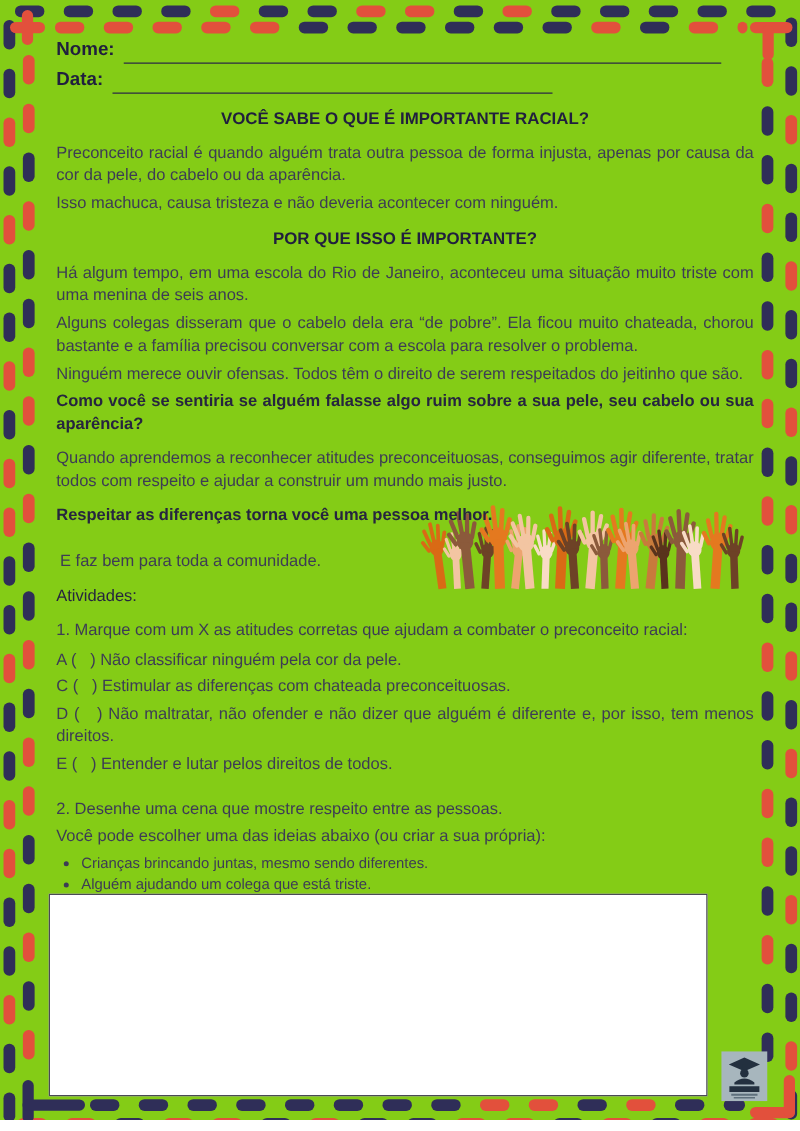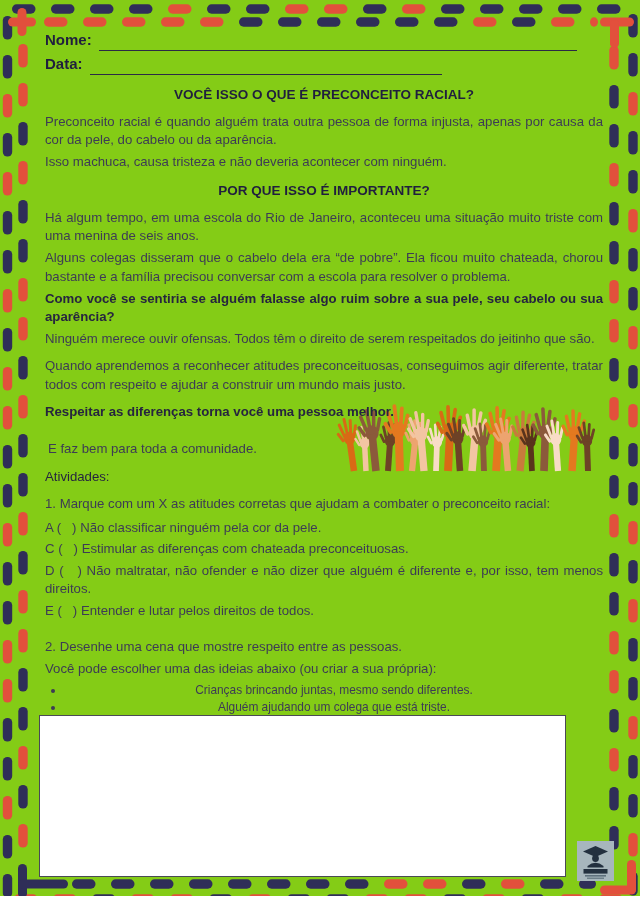--- a/index.html
+++ b/index.html
@@ -19,21 +19,21 @@
   .para{margin:0 0 4px 0;text-align:justify;}
   .gap{margin-top:9px;}
   .bold{font-weight:bold;color:#26253f;}
   .indent1{padding-left:3px;}
   .act-title{font-weight:normal;color:#26253f;margin:10px 0 8px 0;}
   .q-line{margin:0 0 3px 0;}
   .options{margin:6px 0 2px 0;}
   .option{white-space:pre-wrap;text-align:justify;margin:0 0 3.5px 0;}
   .q2{margin-top:18px;}
   ul.ideas{margin:4px 0 0 6px;padding-left:14px;}
-  ul.ideas li{font-size:11.9px;line-height:1.36;margin:0 0 1.5px 0;list-style:disc;color:#3D3C55;text-align:center;}
+  ul.ideas li{font-size:11.9px;line-height:1.36;margin:0 0 1.5px 0;list-style:disc;color:#3D3C55;}
   .drawing-box{position:absolute;left:39px;top:715px;width:525px;height:160px;border:1.6px solid #4A4A55;background:#fff;}
   #logo-svg{position:absolute;left:577px;top:841px;}
 </style>
 </head>
 <body>
 
 <div class="page">
 
   <svg id="border-svg" width="640" height="905">
       <rect x="12" y="4.3" width="23.5" height="9.4" rx="4.6" fill="#2F2E58"></rect>
@@ -237,30 +237,30 @@
 
     <div class="field">
       <span>Nome:</span>
       <span class="rule rule-name"></span>
     </div>
     <div class="field">
       <span>Data:</span>
       <span class="rule rule-date"></span>
     </div>
 
-    <div class="center-head">VOCÊ ISSO O QUE É PRECONCEITO RACIAL?</div>
+    <div class="center-head">VOCÊ SABE O QUE É IMPORTANTE RACIAL?</div>
     <p class="para">Preconceito racial é quando alguém trata outra pessoa de forma injusta, apenas por causa da cor da pele, do cabelo ou da aparência.</p>
     <p class="para">Isso machuca, causa tristeza e não deveria acontecer com ninguém.</p>
 
     <div class="center-head">POR QUE ISSO É IMPORTANTE?</div>
     <p class="para">Há algum tempo, em uma escola do Rio de Janeiro, aconteceu uma situação muito triste com uma menina de seis anos.</p>
     <p class="para">Alguns colegas disseram que o cabelo dela era “de pobre”. Ela ficou muito chateada, chorou bastante e a família precisou conversar com a escola para resolver o problema.</p>
 
+    <p class="para">Ninguém merece ouvir ofensas. Todos têm o direito de serem respeitados do jeitinho que são.</p>
     <p class="para bold">Como você se sentiria se alguém falasse algo ruim sobre a sua pele, seu cabelo ou sua aparência?</p>
-    <p class="para">Ninguém merece ouvir ofensas. Todos têm o direito de serem respeitados do jeitinho que são.</p>
 
     <p class="para gap">Quando aprendemos a reconhecer atitudes preconceituosas, conseguimos agir diferente, tratar todos com respeito e ajudar a construir um mundo mais justo.</p>
 
     <p class="para gap bold" style="margin-bottom:19px;">Respeitar as diferenças torna você uma pessoa melhor.</p>
     <p class="para indent1">E faz bem para toda a comunidade.</p>
 
     <div class="act-title">Atividades:</div>
 
     <p class="para q-line">1. Marque com um X as atitudes corretas que ajudam a combater o preconceito racial:</p>
 

